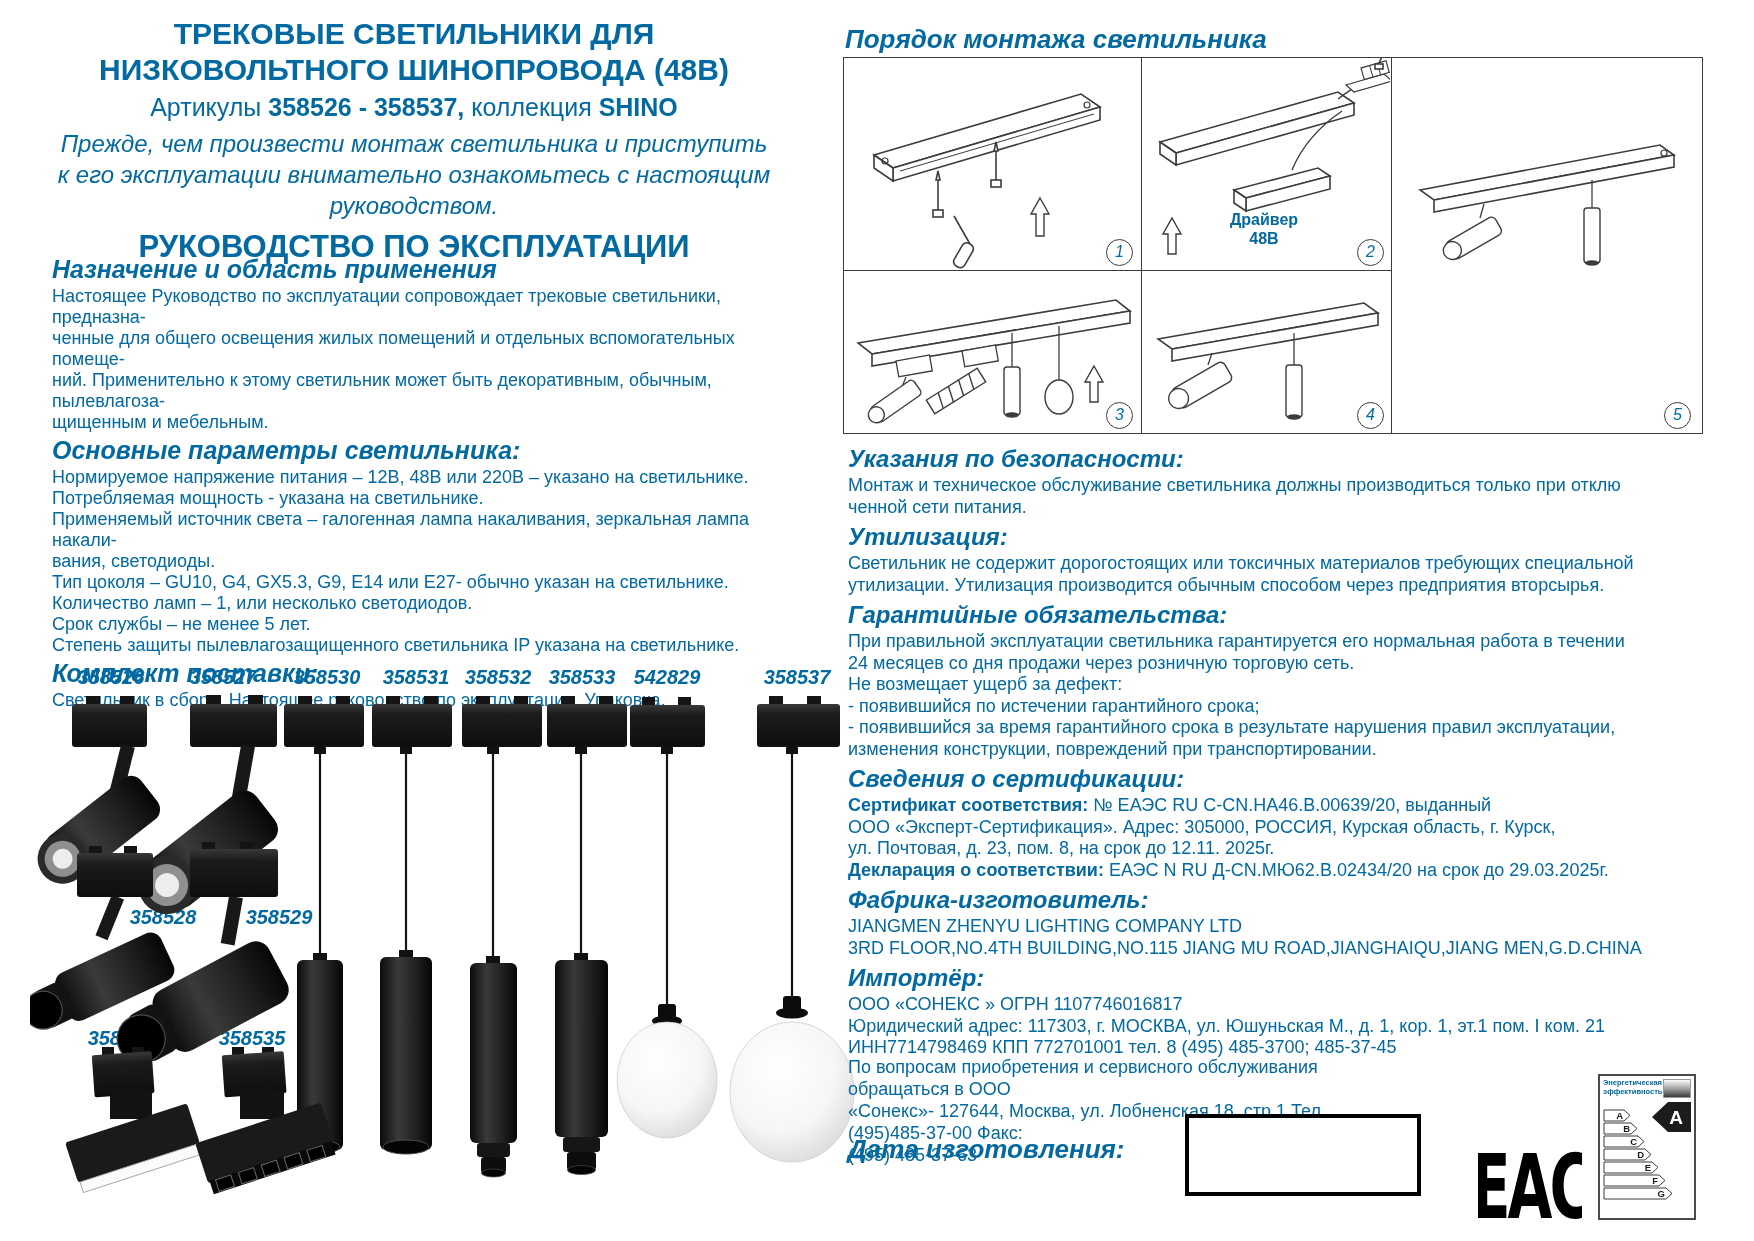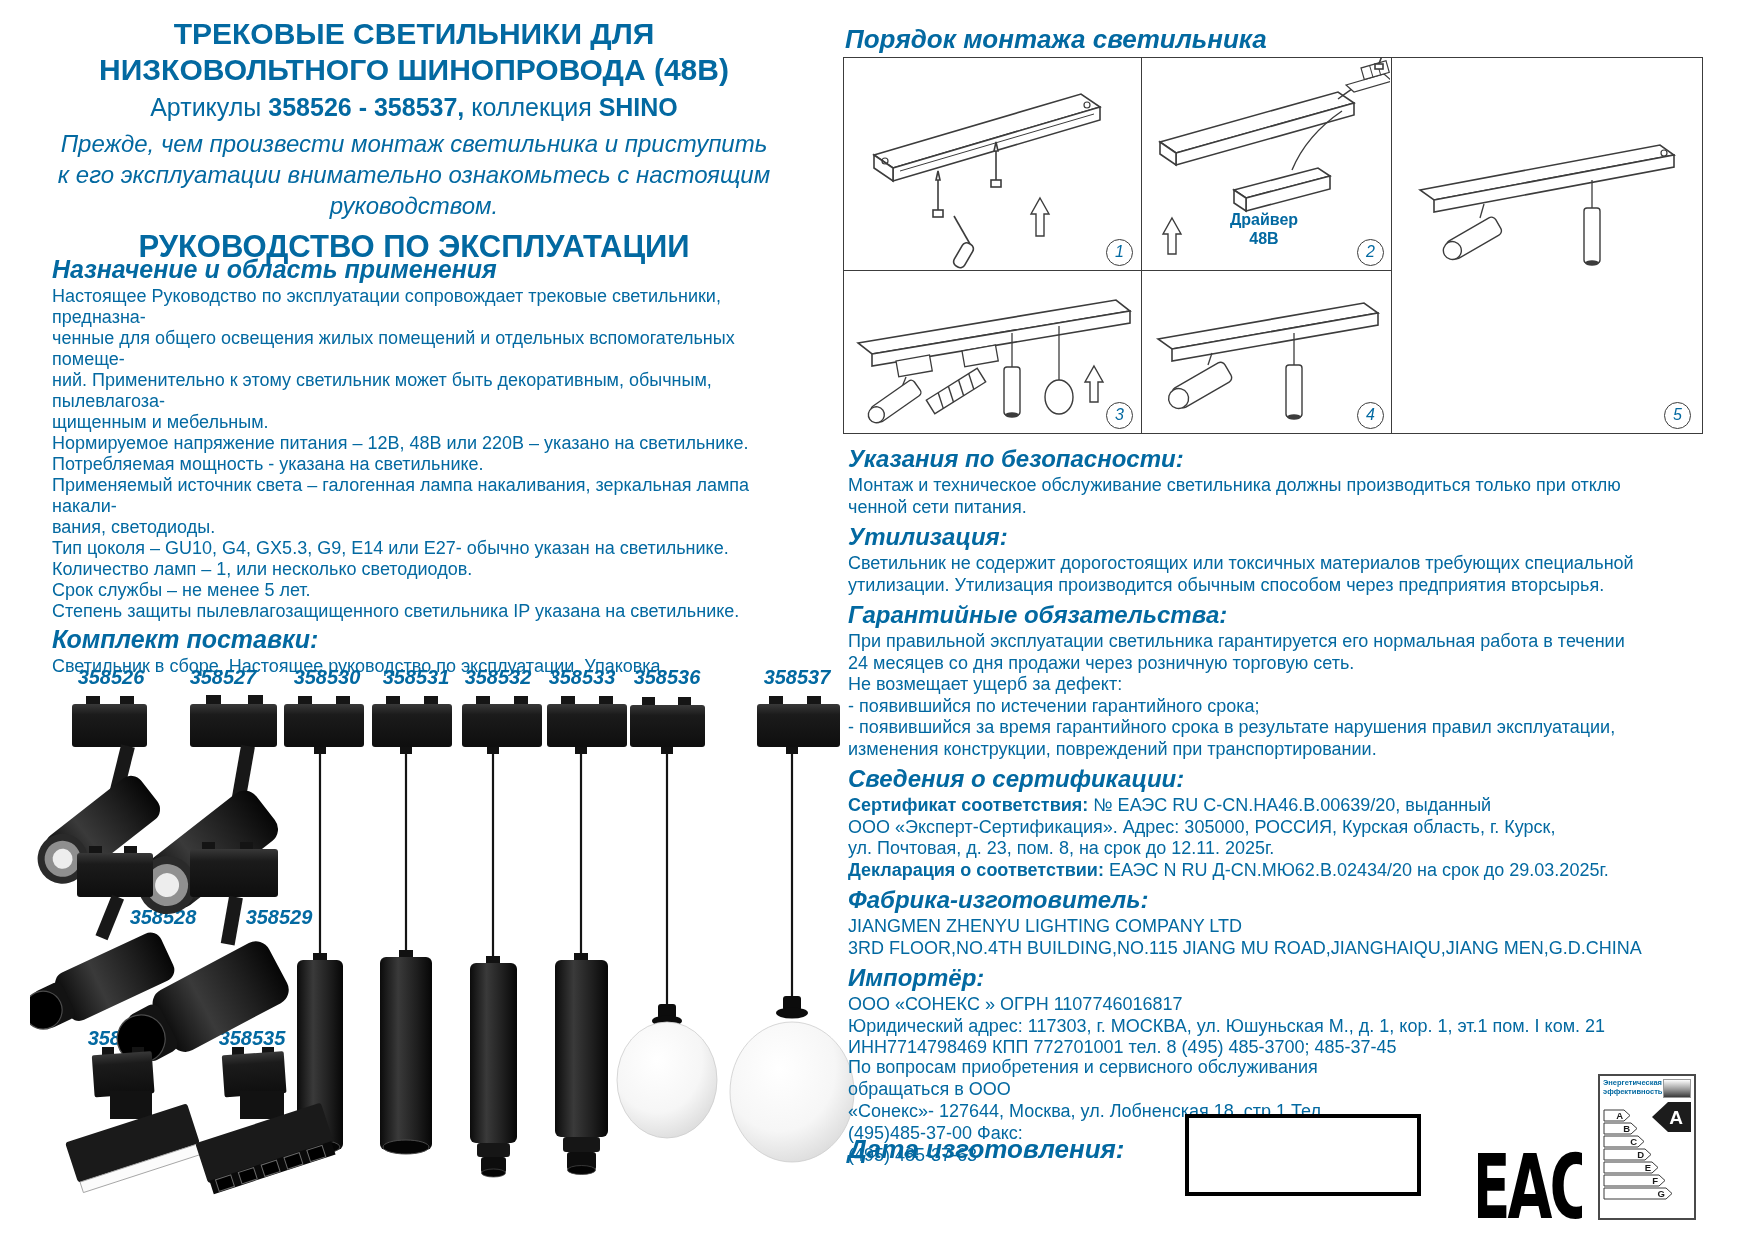--- a/index.html
+++ b/index.html
@@ -62,39 +62,40 @@
 руководством.</div>
     <div class="manual">РУКОВОДСТВО ПО ЭКСПЛУАТАЦИИ</div>
   </div>
 
   <div class="abs lcol">
     <div class="sec-h">Назначение и область применения</div>
     <div class="body-t">Настоящее Руководство по эксплуатации сопровождает трековые светильники, предназна-
 ченные для общего освещения жилых помещений и отдельных вспомогательных помеще-
 ний. Применительно к этому светильник может быть декоративным, обычным, пылевлагоза-
 щищенным и мебельным.</div>
+    <div class="sec-h">Основные параметры светильника:</div>
     <div class="body-t">Нормируемое напряжение питания – 12В, 48В или 220В – указано на светильнике.
 Потребляемая мощность - указана на светильнике.
 Применяемый источник света – галогенная лампа накаливания, зеркальная лампа накали-
 вания, светодиоды.
 Тип цоколя – GU10, G4, GX5.3, G9, E14 или E27- обычно указан на светильнике.
 Количество ламп – 1, или несколько светодиодов.
 Срок службы – не менее 5 лет.
 Степень защиты пылевлагозащищенного светильника IP указана на светильнике.</div>
     <div class="sec-h">Комплект поставки:</div>
     <div class="body-t">Светильник в сборе. Настоящее руководство по эксплуатации. Упаковка.</div>
   </div>
 
   <div class="prod-lbl" style="left:56px;top:666px;">358526</div>
   <div class="prod-lbl" style="left:168px;top:666px;">358527</div>
   <div class="prod-lbl" style="left:272px;top:666px;">358530</div>
   <div class="prod-lbl" style="left:361px;top:666px;">358531</div>
   <div class="prod-lbl" style="left:443px;top:666px;">358532</div>
   <div class="prod-lbl" style="left:527px;top:666px;">358533</div>
-  <div class="prod-lbl" style="left:612px;top:666px;">358536</div>
+  <div class="prod-lbl" style="left:612px;top:666px;">542829</div>
   <div class="prod-lbl" style="left:742px;top:666px;">358537</div>
   <div class="prod-lbl" style="left:108px;top:906px;">358528</div>
   <div class="prod-lbl" style="left:224px;top:906px;">358529</div>
   <div class="prod-lbl" style="left:66px;top:1027px;">358534</div>
   <div class="prod-lbl" style="left:197px;top:1027px;">358535</div>
 
   <svg class="abs" style="left:30px;top:660px;" width="830" height="580" viewBox="0 0 830 580">
     <defs>
       <linearGradient id="tg" x1="0" y1="0" x2="1" y2="0">
         <stop offset="0" stop-color="#0b0b0b"></stop>

